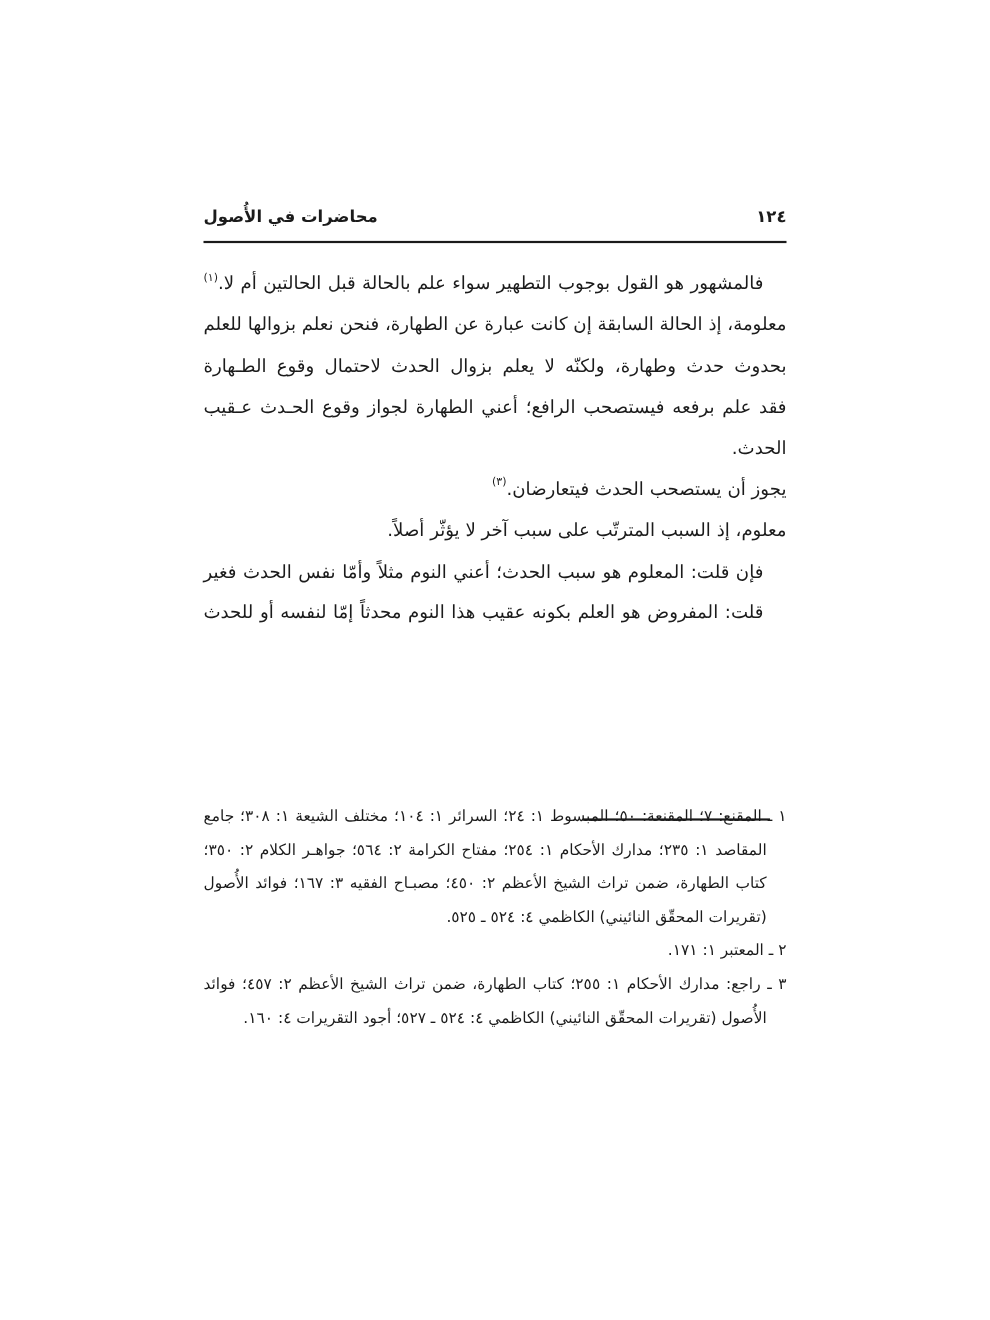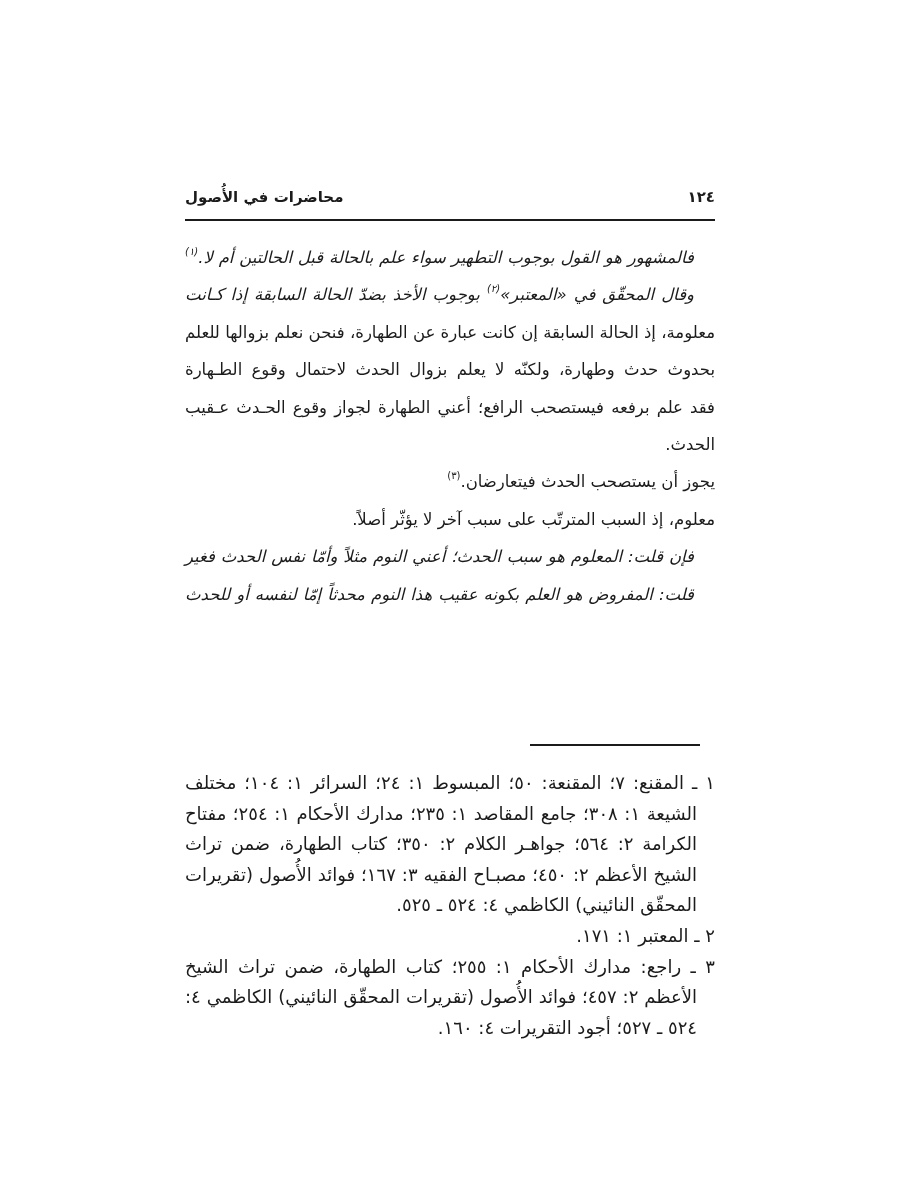--- a/index.html
+++ b/index.html
@@ -55,43 +55,42 @@
     text-align-last: justify;
     height: 37.4px;
     overflow: visible;
   }
   .line.end {
     text-align: center;
     text-align-last: right;
   }
   .line.indent {
     padding-right: 21px;
-    font-style: italic;
   }
   .line sup {
     font-size: 10px;
     line-height: 0;
     position: relative;
     top: -2px;
   }
   
   .footnote-rule {
     position: absolute;
     top: 744px;
     right: 200px;
     width: 170px;
     border-top: 2px solid #1b1b1b;
   }
   .footnotes {
     position: absolute;
-    top: 768px;
+    top: 727px;
     right: 185px;
     width: 530px;
     direction: rtl;
-    font-size: 18px;
+    font-size: 14px;
     line-height: 30.6px;
     margin-left: 27px;
   }
   .footnote {
     text-align: justify;
     text-align-last: right;
     padding-right: 18px;
     text-indent: -18px;
   }
 </style>
@@ -102,21 +101,20 @@
 
   <header class="running-head">
     <span class="page-number">١٢٤</span>
     <span class="running-title">محاضرات في الأُصول</span>
   </header>
 
   <div class="head-rule"></div>
 
   <main class="body-text" id="body-text">
       <div class="line indent"><span>فالمشهور هو القول بوجوب التطهير سواء علم بالحالة قبل الحالتين أم لا.</span><sup>(١)</sup></div>
-      <div class="line indent"><span>وقال المحقّق في «المعتبر»</span><sup>(٢)</sup><span> بوجوب الأخذ بضدّ الحالة السابقة إذا كـانت</span></div>
       <div class="line"><span>معلومة، إذ الحالة السابقة إن كانت عبارة عن الطهارة، فنحن نعلم بزوالها للعلم</span></div>
       <div class="line"><span>بحدوث حدث وطهارة، ولكنّه لا يعلم بزوال الحدث لاحتمال وقوع الطـهارة</span></div>
       <div class="line"><span>فقد علم برفعه فيستصحب الرافع؛ أعني الطهارة لجواز وقوع الحـدث عـقيب</span></div>
       <div class="line end"><span>الحدث.</span></div>
       <div class="line end"><span>يجوز أن يستصحب الحدث فيتعارضان.</span><sup>(٣)</sup></div>
       <div class="line end"><span>معلوم، إذ السبب المترتّب على سبب آخر لا يؤثّر أصلاً.</span></div>
       <div class="line indent"><span>فإن قلت: المعلوم هو سبب الحدث؛ أعني النوم مثلاً وأمّا نفس الحدث فغير</span></div>
       <div class="line indent"><span>قلت: المفروض هو العلم بكونه عقيب هذا النوم محدثاً إمّا لنفسه أو للحدث</span></div>
     </main>
 

